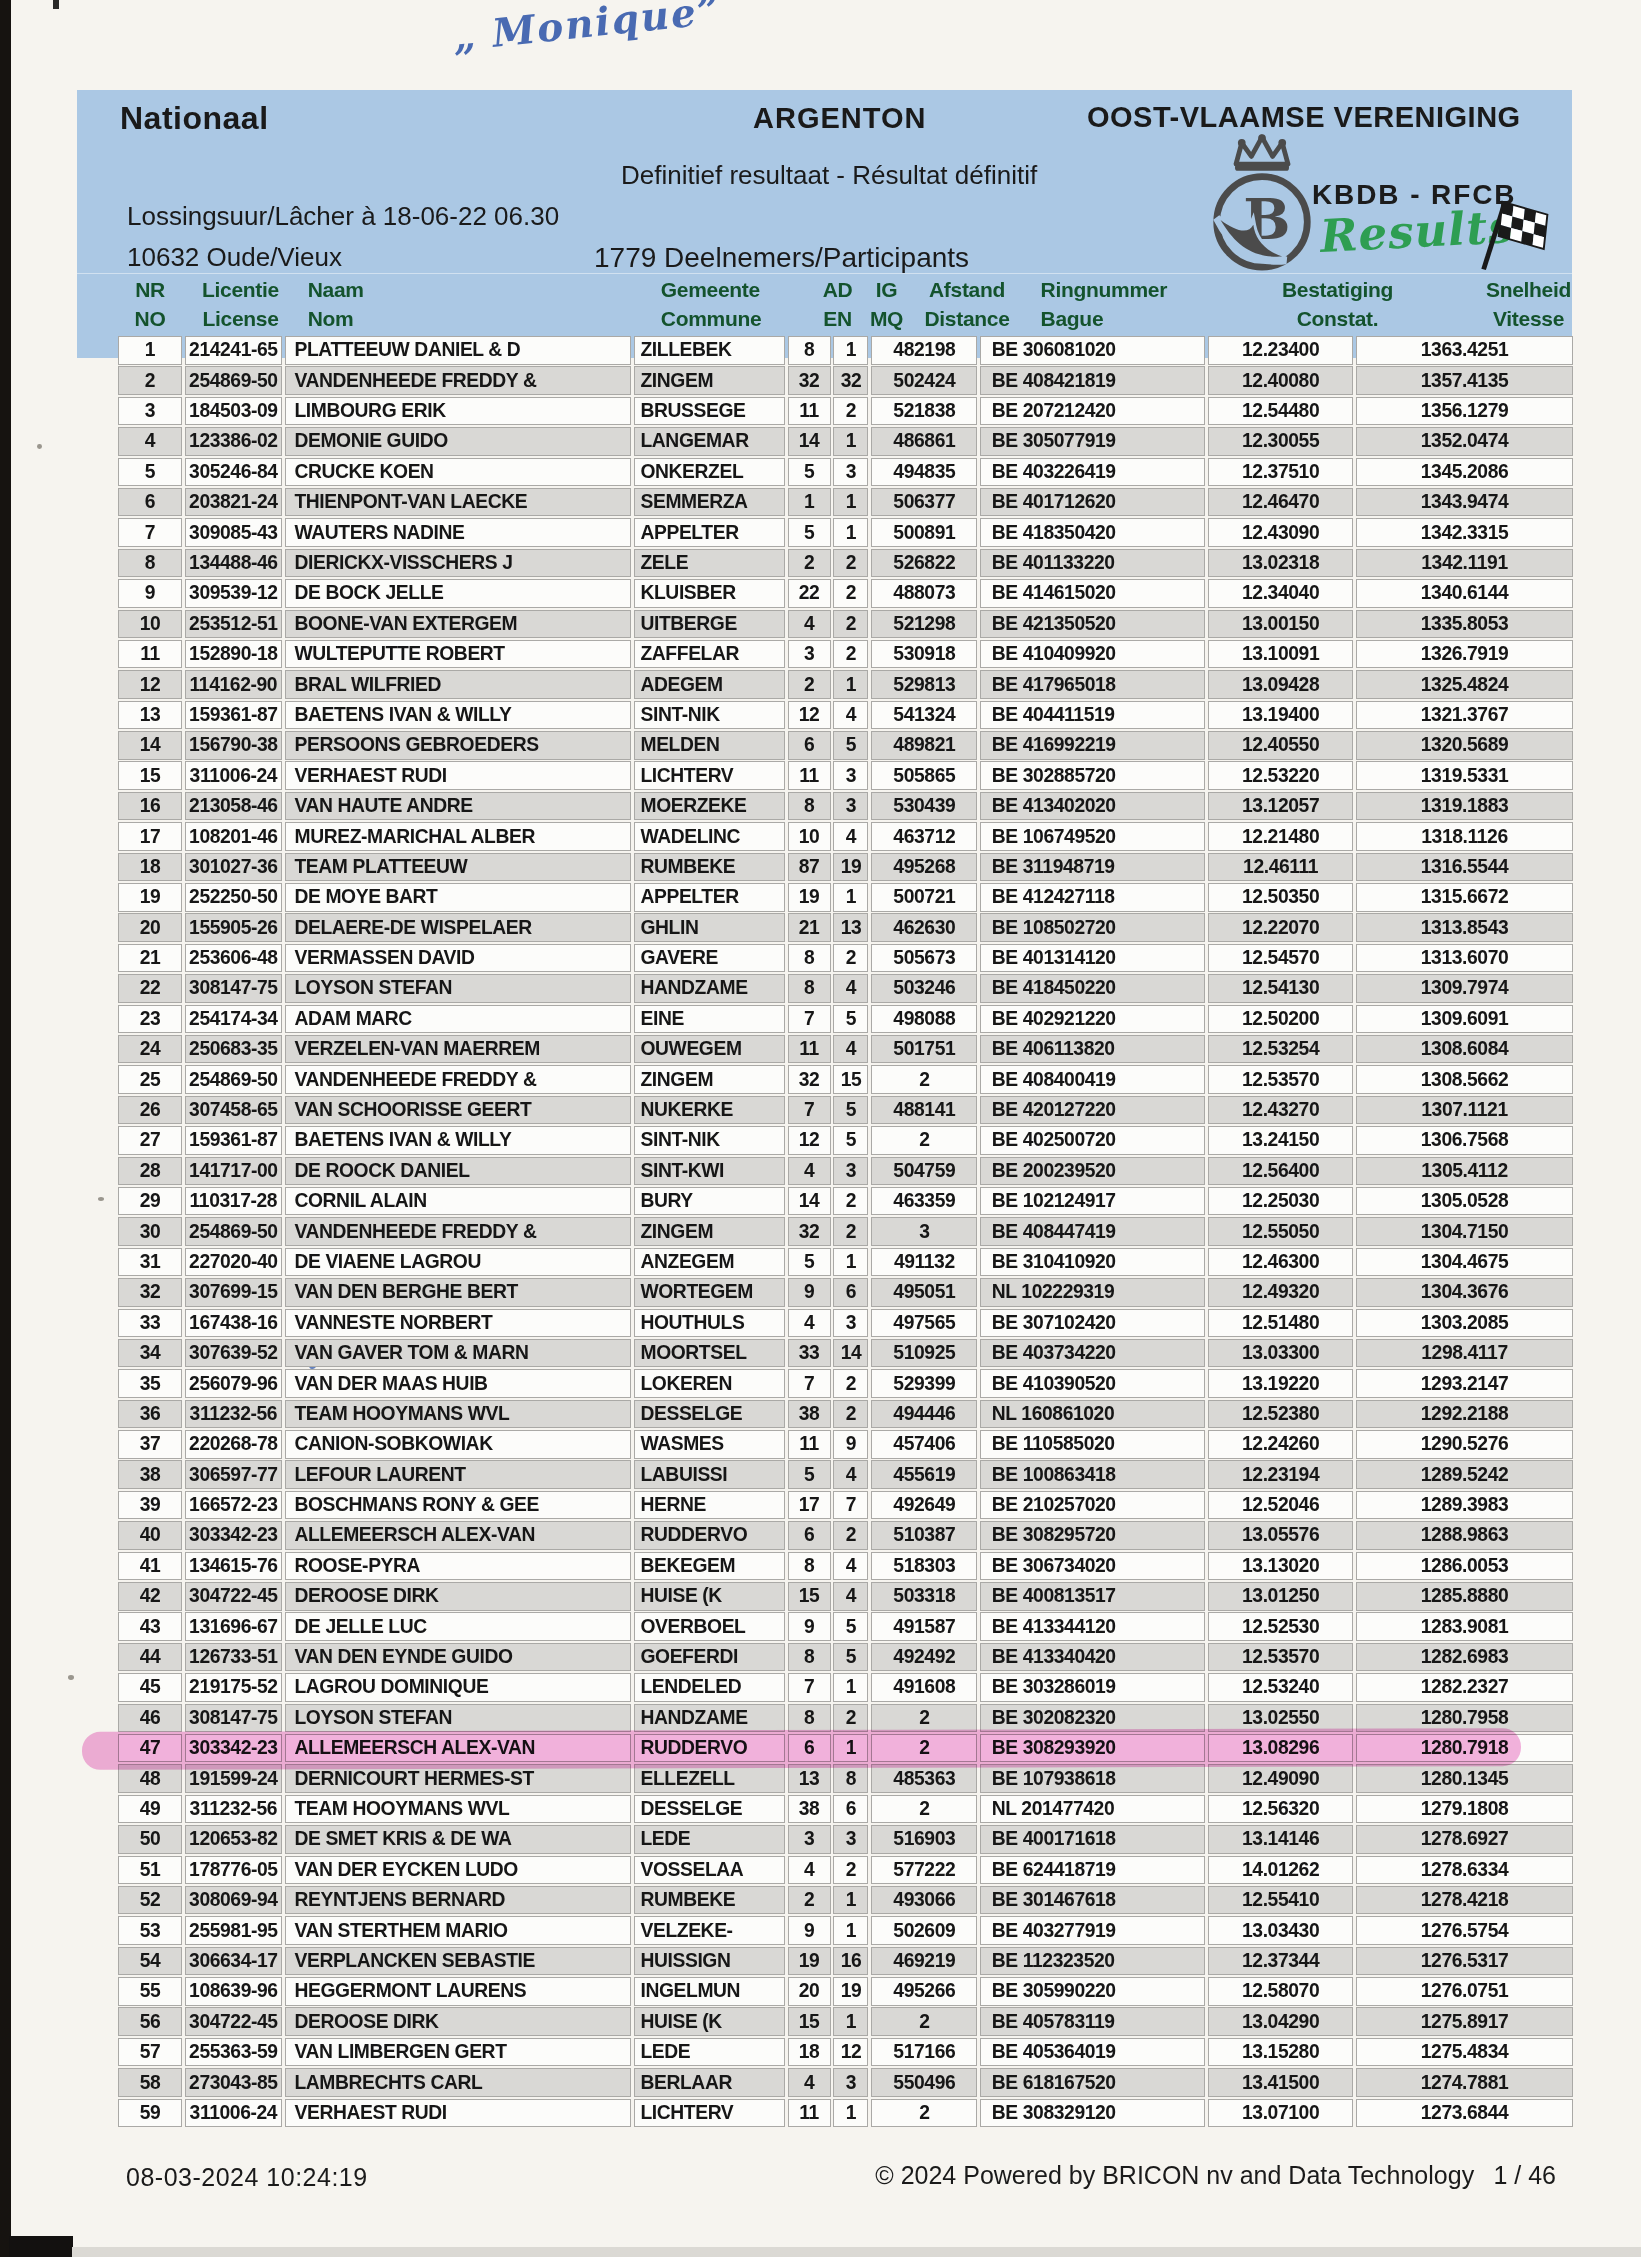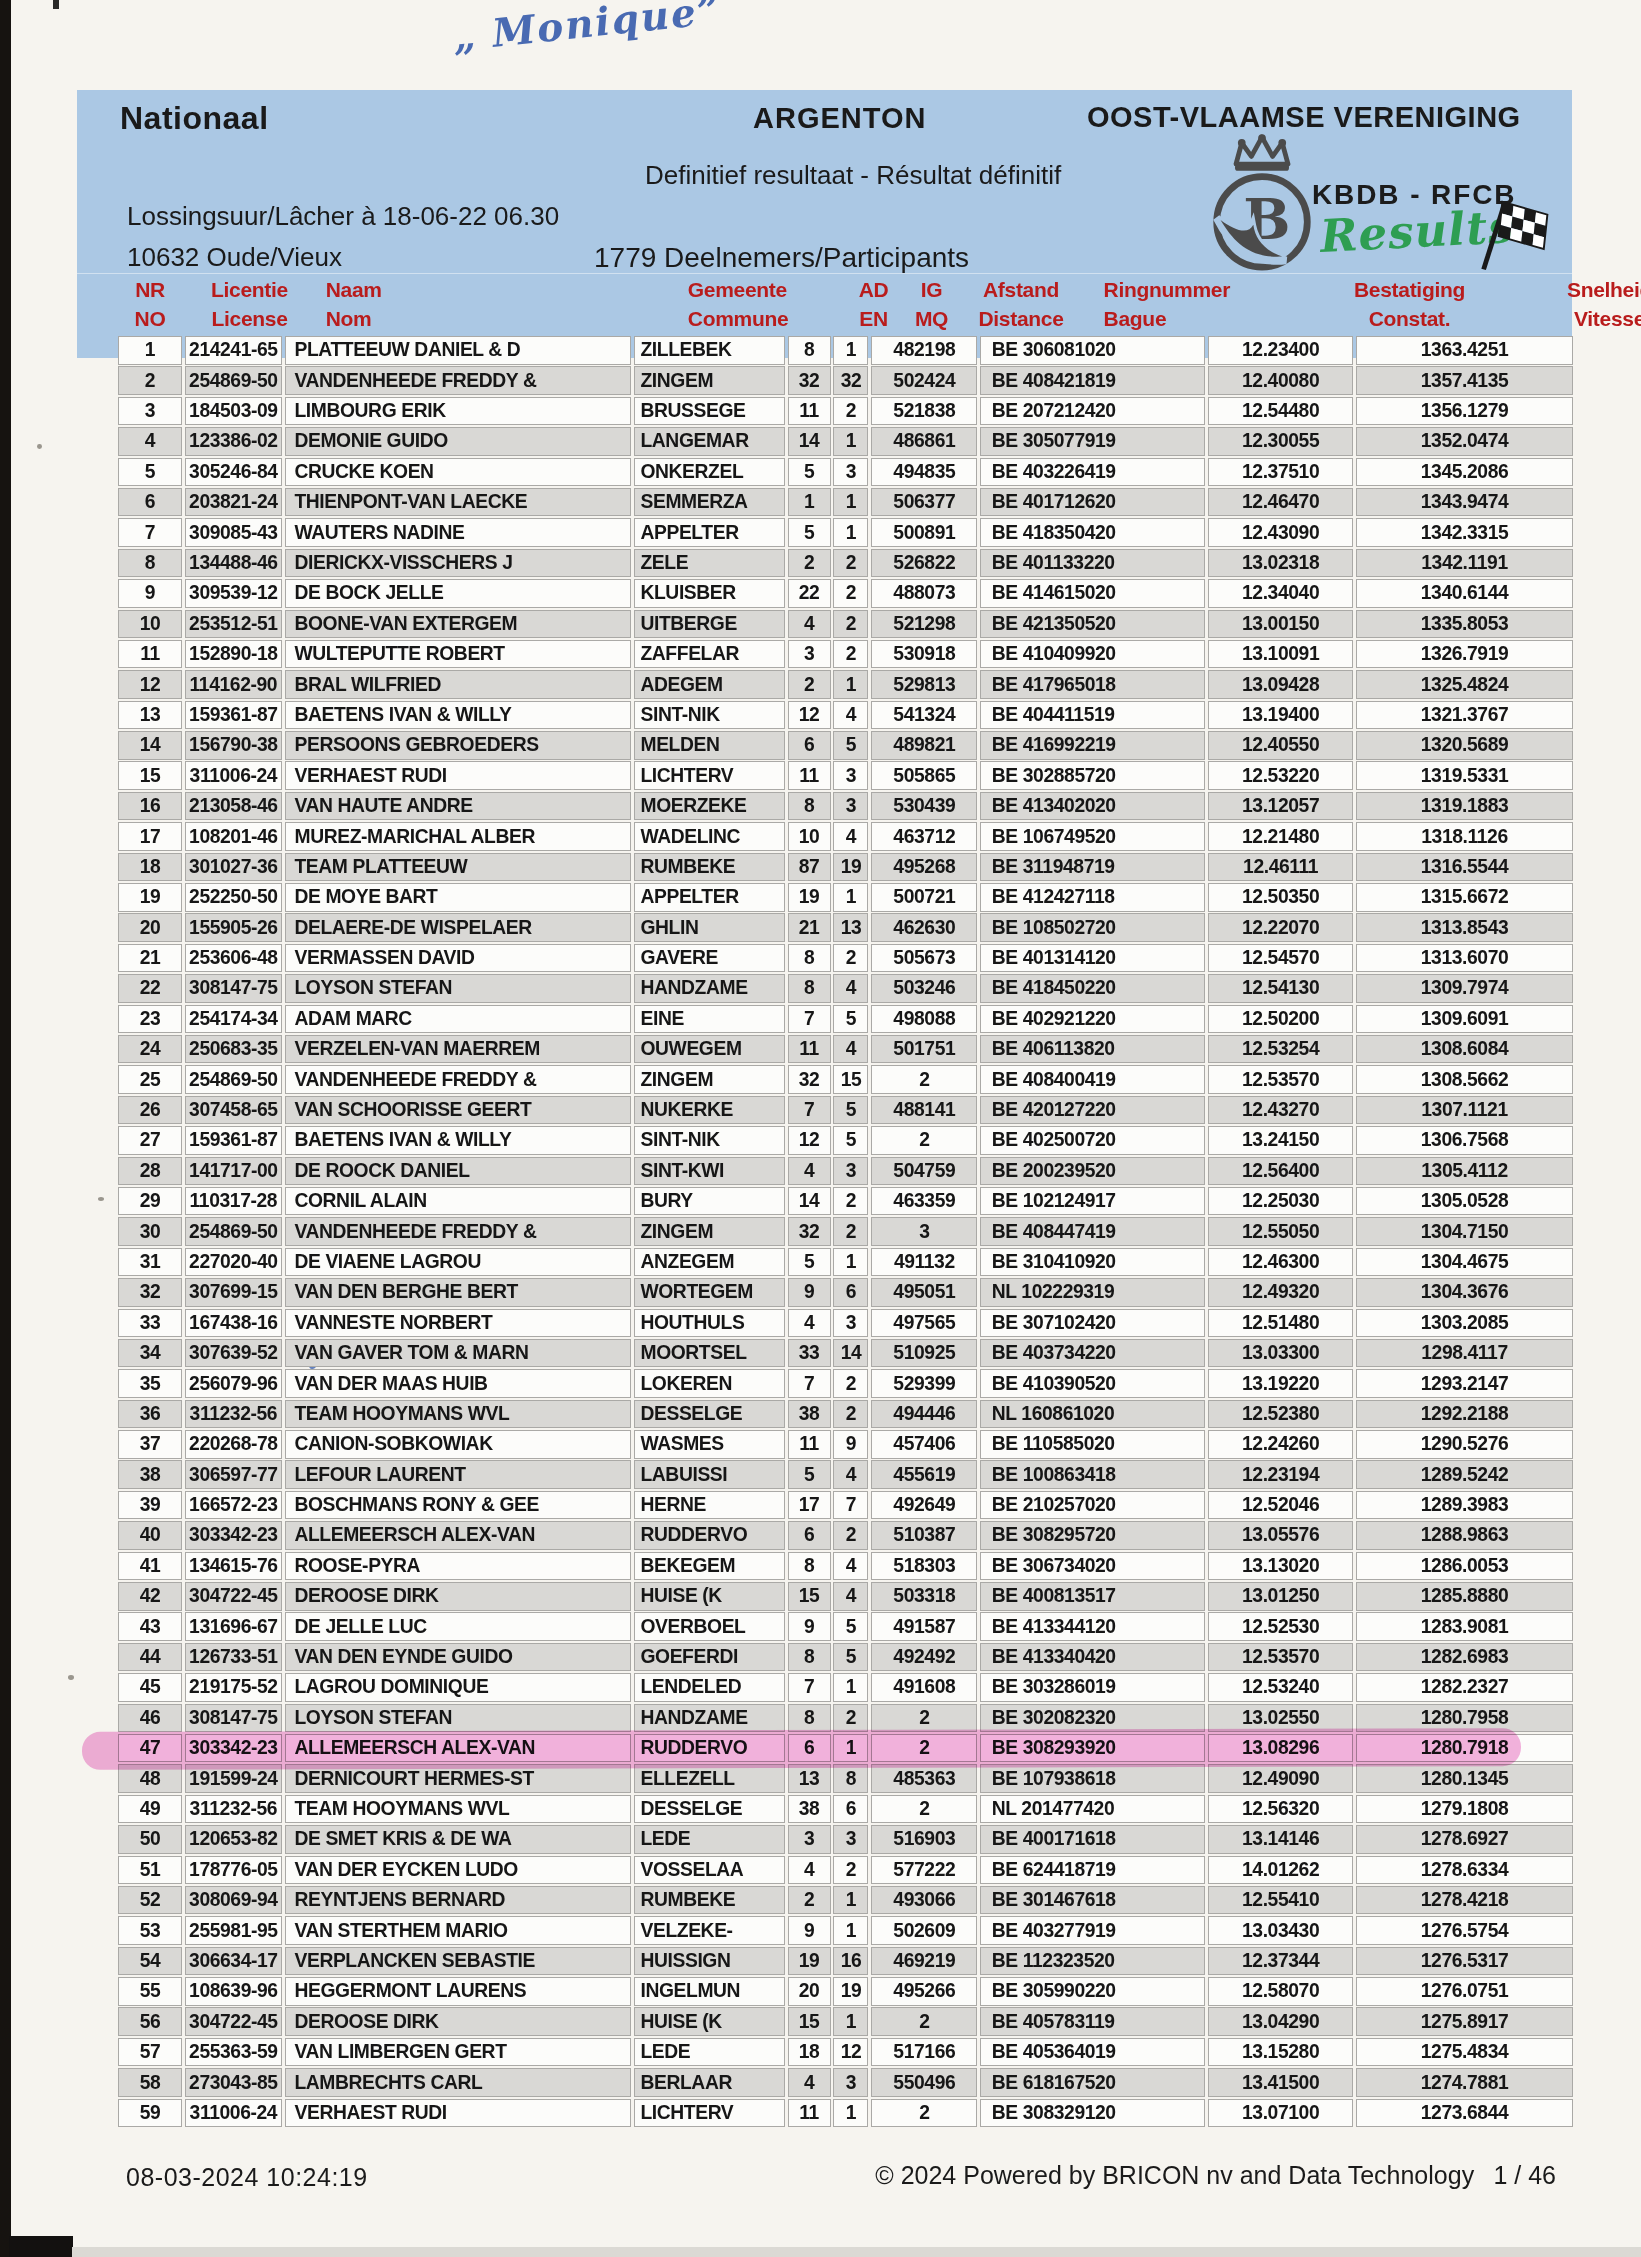--- a/index.html
+++ b/index.html
@@ -26,40 +26,40 @@
   }
   
   .band {
     position:absolute; left:77px; top:90px; width:1495px; height:268px;
     background:#abc8e4;
   }
   .band .sep { position:absolute; left:0; top:183px; width:100%; height:1px; background:rgba(255,255,255,.45); }
   .t-nationaal { position:absolute; left:43px; top:9.7px; font-size:32px; font-weight:bold; letter-spacing:0.5px; }
   .t-race     { position:absolute; left:676px; top:11.6px; font-size:29px; font-weight:bold; letter-spacing:1px; }
   .t-org      { position:absolute; left:1010px; top:10.6px; font-size:29px; font-weight:bold; letter-spacing:0.5px; }
-  .t-status   { position:absolute; left:544px; top:70px; font-size:26px;margin-left:24px; }
+  .t-status   { position:absolute; left:544px; top:70px; font-size:26px; }
   .t-release  { position:absolute; left:50px; top:111px; font-size:26px; }
   .t-birds    { position:absolute; left:50px; top:152px; font-size:26px; }
   .t-parts    { position:absolute; left:517px; top:152px; font-size:28px; }
   
   .logo-wrap { position:absolute; left:1057px; top:43px; width:434px; height:203px; }
   .logo-kbdb { position:absolute; left:178px; top:46px; font-size:28px; font-weight:bold; letter-spacing:1.9px; color:#1c1c1c; }
   .logo-results {
     position:absolute; left:186px; top:72px;
     font-family:"DejaVu Serif", serif; font-style:italic; font-weight:bold;
     font-size:45px; color:#2e9e52; transform:rotate(-3deg); letter-spacing:1px;
   }
   .logo-emblem { position:absolute; left:75px; top:0px; }
   .logo-flag { position:absolute; left:343px; top:68px; transform:rotate(6deg); }
   
   .thead { position:absolute; left:118px; top:275px; width:1454px; }
   .hrow {
     display:grid; grid-template-columns:64px 97px 346px 151px 43px 35px 106px 225px 145px 217px;
-    column-gap:19px; height:29px; align-items:center;
-    font-size:21px; font-weight:bold; letter-spacing:-0.3px; color:#b91c1c;
+    column-gap:10px; height:29px; align-items:center;
+    font-size:21px; font-weight:bold; letter-spacing:-0.3px; color:#14532d;
   }
   .tbody { position:absolute; left:118px; top:336px; width:1454px; }
   .trow {
     display:grid; grid-template-columns:64px 97px 346px 151px 43px 35px 106px 225px 145px 217px;
     column-gap:2.9px; height:28.5px; margin-bottom:1.9px;
   }
   .cell {
     background:#fcfcfa; border:1px solid #aaa9a6;
     font-size:19.3px; font-weight:bold; letter-spacing:-0.4px; color:#161616;
     display:flex; align-items:center; justify-content:center;

